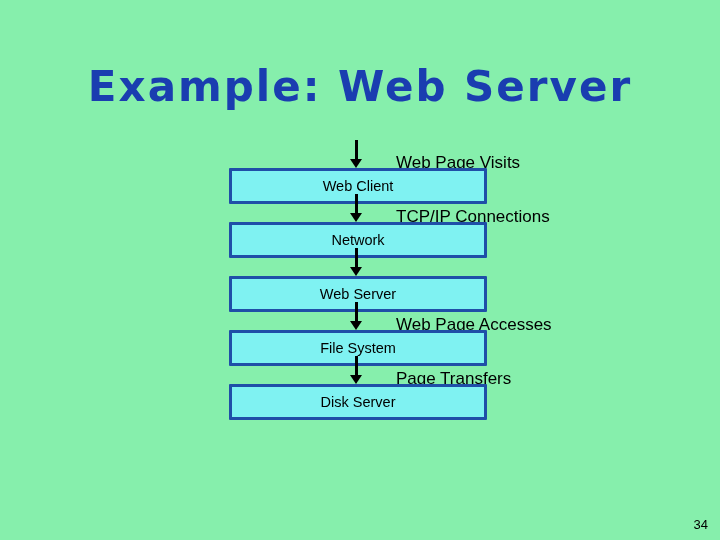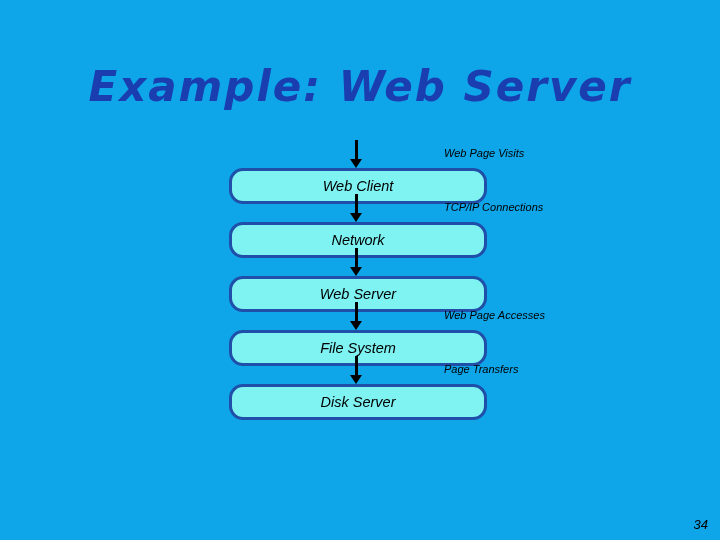--- a/index.html
+++ b/index.html
@@ -13,22 +13,21 @@
     font-family: "Liberation Sans", sans-serif;
     overflow: hidden;
     position: relative;
   }
 
   #slide {
     position: absolute;
     inset: 0;
     width: 720px;
     height: 540px;
-    background: #0ea5e9;
-    font-style: italic;
+    background: #86efac;
   }
 
   
   #slide-title {
     position: absolute;
     left: 0;
     top: 62px;
     width: 720px;
     text-align: center;
     font-family: "DejaVu Sans", sans-serif;
@@ -79,38 +78,37 @@
     width: 0;
     height: 0;
     border-left: 6px solid transparent;
     border-right: 6px solid transparent;
     border-top: 9px solid #000000;
   }
 
   .flow-label {
     position: absolute;
     left: 396px;
-    top: 4px;
+    top: 14px;
     font-family: "Liberation Sans", sans-serif;
-    font-size: 11px;
+    font-size: 17px;
     color: #000000;
     white-space: nowrap;
     line-height: 18px;
-    margin-left: 48px;
   }
 
   .node-box {
     position: absolute;
     left: 229px;
     top: 28px;
     width: 258px;
     height: 36px;
     background: #7ff2f2;
     border: 3px solid #1f4fa8;
-    border-radius: 14px;
+    border-radius: 1px;
     box-sizing: border-box;
     display: flex;
     align-items: center;
     justify-content: center;
   }
 
   .node-label {
     font-family: "Liberation Sans", sans-serif;
     font-size: 14.5px;
     color: #000000;

